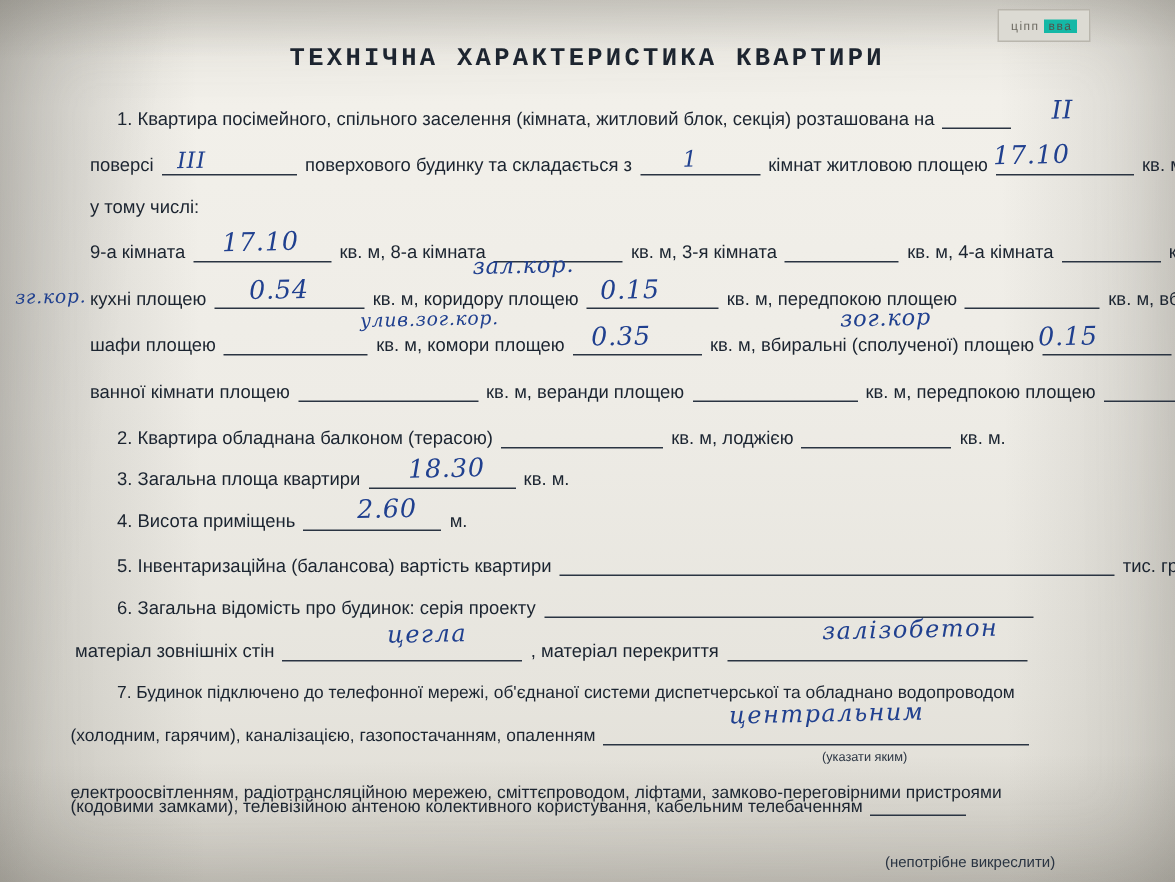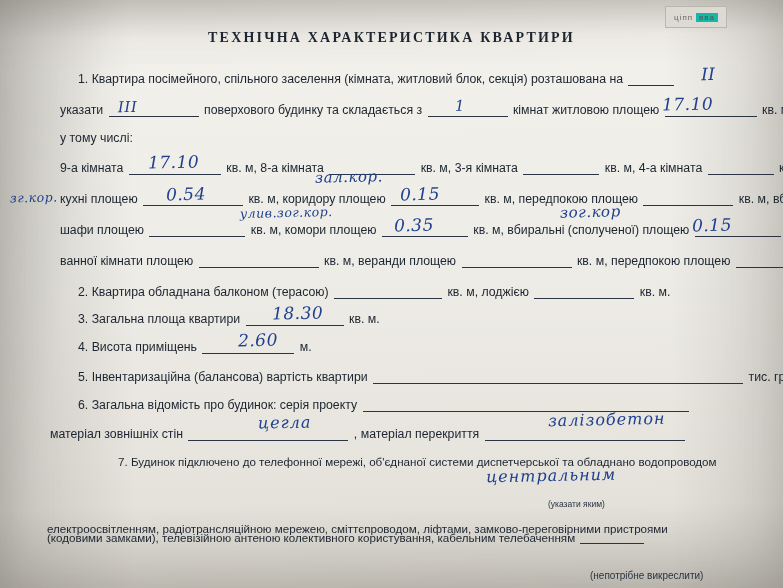--- a/index.html
+++ b/index.html
@@ -23,22 +23,22 @@
   .shade{position:absolute;pointer-events:none;}
   .shade.a{left:0;top:0;width:140px;height:600px;background:linear-gradient(90deg,rgba(90,88,80,0.22),rgba(90,88,80,0));}
   .shade.b{right:0;top:0;width:120px;height:600px;background:linear-gradient(270deg,rgba(90,88,80,0.18),rgba(90,88,80,0));}
   .shade.c{left:0;bottom:0;width:795px;height:90px;background:linear-gradient(0deg,rgba(80,78,70,0.20),rgba(80,78,70,0));}
   .shade.d{left:0;top:0;width:795px;height:40px;background:linear-gradient(180deg,rgba(80,78,70,0.16),rgba(80,78,70,0));}
 
   #doc{position:absolute;left:0;top:0;width:783px;height:438px;}
 
   .title{
     position:absolute;left:0;top:30px;width:783px;text-align:center;
-    font-family:Liberation Serif, serif;
-    font-weight:bold;font-size:14px;letter-spacing:2.2px;color:#1d2530;
+    font-family:Liberation Mono, monospace;
+    font-weight:bold;font-size:17px;letter-spacing:2.2px;color:#1d2530;
   }
 
   .line{
     position:absolute;
     font-size:12.3px;color:#1b2430;
     white-space:nowrap;
     font-family:"Liberation Sans", sans-serif;
   }
   .line.sm{font-size:11.6px;}
 
@@ -108,21 +108,21 @@
 
   <div class="title">ТЕХНІЧНА ХАРАКТЕРИСТИКА КВАРТИРИ</div>
 
   <div class="line" style="left:78px;top:72px;">
     <span>1. Квартира посімейного, спільного  заселення (кімната, житловий блок, секція) розташована на</span>
     <span class="rule" style="width:46px;"></span>
   </div>
   <div class="hand big" style="left:701px;top:64px;">ІІ</div>
 
   <div class="line" style="left:60px;top:103px;">
-    <span>указати</span>
+    <span>поверсі</span>
     <span class="rule" style="width:90px;"></span>
     <span>поверхового будинку та складається з</span>
     <span class="rule" style="width:80px;"></span>
     <span>кімнат житловою площею</span>
     <span class="rule" style="width:92px;"></span>
     <span>кв. м,</span>
   </div>
   <div class="hand" style="left:118px;top:98px;">ІІІ</div>
   <div class="hand" style="left:455px;top:97px;">1</div>
   <div class="hand big" style="left:662px;top:94px;">17.10</div>
@@ -217,24 +217,28 @@
 
   <div class="line" style="left:50px;top:427px;">
     <span>матеріал зовнішніх стін</span>
     <span class="rule" style="width:160px;"></span>
     <span>, матеріал перекриття</span>
     <span class="rule" style="width:200px;"></span>
   </div>
   <div class="hand cursive" style="left:258px;top:413px;">цегла</div>
   <div class="hand cursive" style="left:548px;top:410px;">залізобетон</div>
 
-  <div class="line sm" style="left:78px;top:455px;margin-left:40px;">
+  <div class="line sm" style="left:78px;top:455px;">
     <span>7. Будинок підключено до  телефонної  мережі, об'єднаної  системи  диспетчерської  та  обладнано водопроводом</span>
   </div>
 
+  <div class="line sm" style="left:47px;top:484px;">
+    <span>(холодним, гарячим), каналізацією, газопостачанням, опаленням</span>
+    <span class="rule" style="width:284px;"></span>
+  </div>
   <div class="hand cursive" style="left:486px;top:466px;">центральним</div>
   <div class="tiny" style="left:548px;top:499px;">(указати яким)</div>
 
   <div class="line sm" style="left:47px;top:522px;">
     <span>електроосвітленням,  радіотрансляційною  мережею,  сміттєпроводом,  ліфтами,  замково-переговірними  пристроями</span>
   </div>
 
   <div class="line sm" style="left:47px;top:531px;">
     <span>(кодовими замками), телевізійною антеною колективного користування, кабельним телебаченням</span>
     <span class="rule" style="width:64px;"></span>

